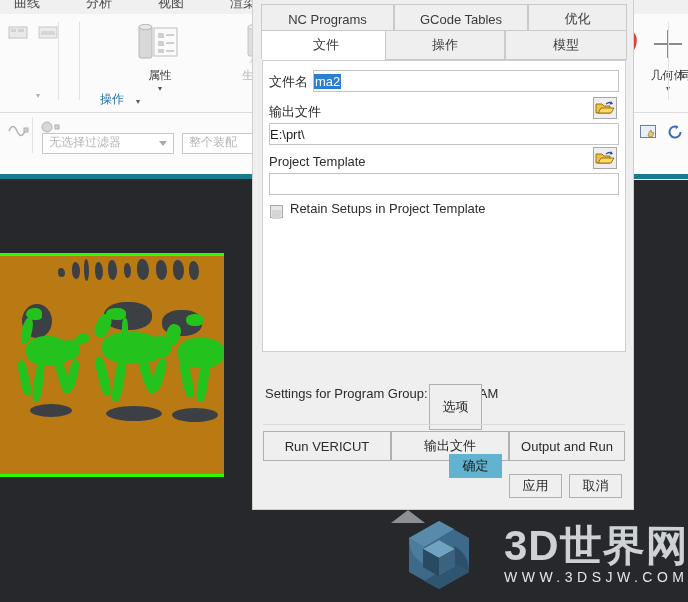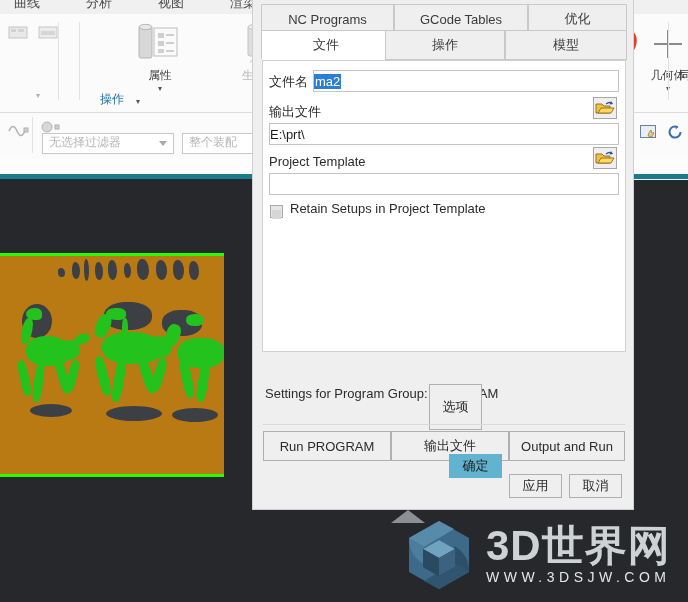--- a/index.html
+++ b/index.html
@@ -36,21 +36,21 @@
   
   #viewport{position:absolute;left:0;top:179px;width:498px;height:423px;background:#26282c;overflow:hidden;}
   .part{position:absolute;left:-6px;top:74px;width:228px;height:218px;background:#b97a13;
         border-top:3px solid #27ff00;border-bottom:3px solid #27ff00;border-left:2px solid #1aa3ff;}
   .blk{position:absolute;background:#3c4044;border-radius:40% 55% 45% 50%;}
   .hrs{position:absolute;background:#23c21d;}
 
   
   #wm{position:absolute;left:400px;top:516px;width:275px;height:78px;display:flex;align-items:center;}
   #wm .hexwrap{width:78px;height:78px;position:relative;flex:0 0 auto;}
-  #wm .txt{margin-left:8px;}
+  #wm .txt{margin-left:26px;}
   #wm .t1{font-size:42px;font-weight:bold;color:#cfd2d4;letter-spacing:1px;line-height:44px;white-space:nowrap;}
   #wm .t2{font-size:14px;font-weight:normal;color:#e5e5e5;letter-spacing:4.5px;line-height:18px;white-space:nowrap;}
 
   
   #dlg{position:absolute;left:216px;top:0;width:382px;height:510px;background:#efefef;
        border:1px solid #cfcfcf;border-top:none;box-sizing:border-box;margin-left:36px;}
   .tabrow{position:absolute;left:8px;width:366px;height:30px;}
   .tab{position:absolute;top:0;height:30px;box-sizing:border-box;border:1px solid #c9c9c9;background:#efefef;
        display:flex;align-items:center;justify-content:center;font-size:13px;color:#3a3a3a;}
   .tab.active{background:#fff;border-bottom-color:#fff;}
@@ -365,21 +365,21 @@
     </div>
     <div class="lbl" style="left:27px;top:140px;">Retain Setups in Project Template</div>
   </div>
 
   <div class="lbl" style="left:12px;top:386px;">Settings for Program Group: PROGRAM</div>
 
   <div class="btn" style="left:176px;top:384px;width:53px;height:46px;">选项</div>
 
   <div class="hr" style="left:10px;top:424px;width:362px;"></div>
 
-  <div class="btn" style="left:10px;top:431px;width:128px;height:30px;">Run PROGRAM</div>
+  <div class="btn" style="left:10px;top:431px;width:128px;height:30px;">Run VERICUT</div>
   <div class="btn" style="left:138px;top:431px;width:118px;height:30px;">输出文件</div>
   <div class="btn" style="left:256px;top:431px;width:116px;height:30px;">Output and Run</div>
 
   <div class="btn primary" style="left:196px;top:454px;width:53px;height:24px;">确定</div>
   <div class="btn" style="left:256px;top:474px;width:53px;height:24px;">应用</div>
   <div class="btn" style="left:316px;top:474px;width:53px;height:24px;">取消</div>
 </div>
 
 <div class="nub">
     <i></i>

